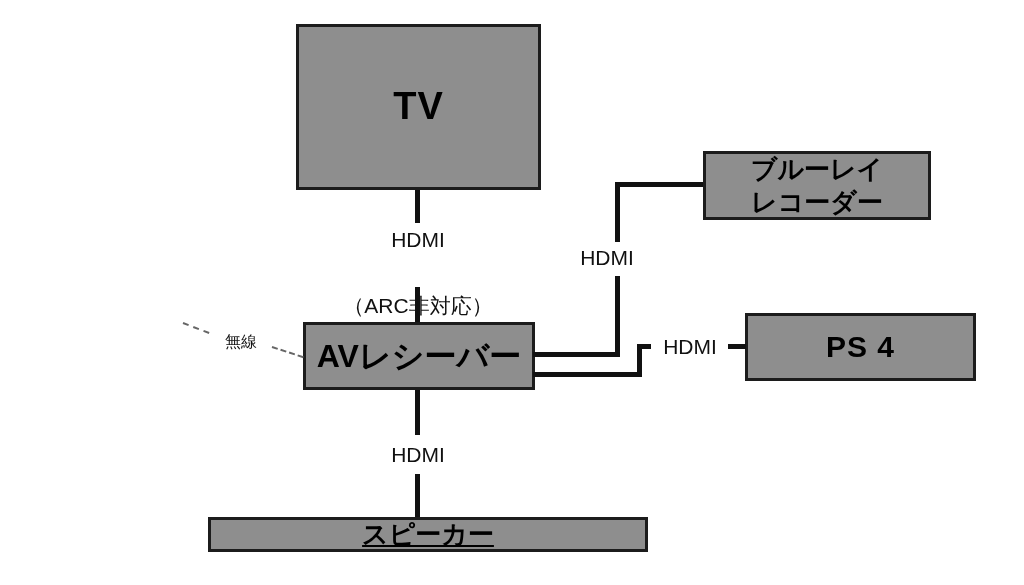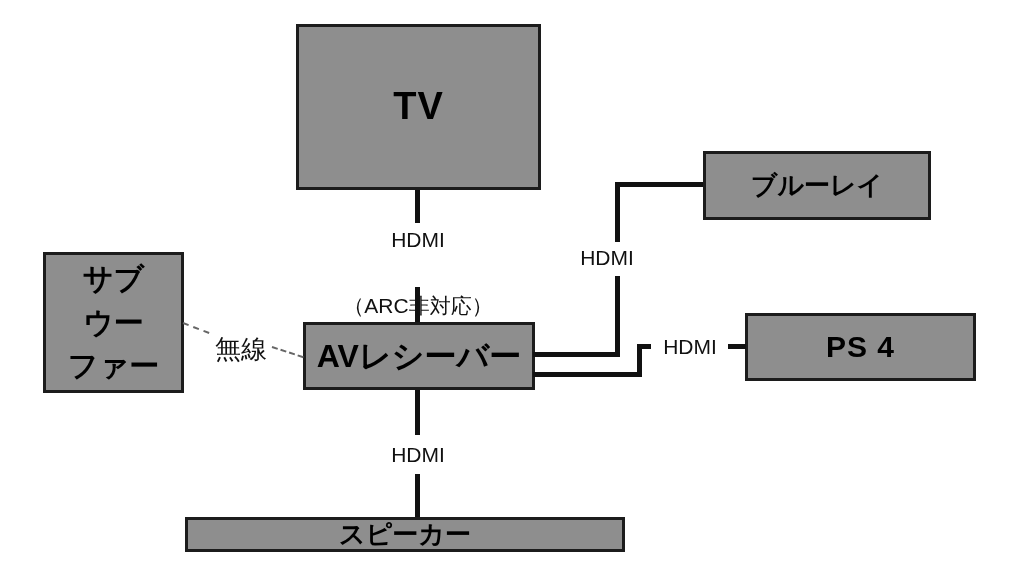--- a/index.html
+++ b/index.html
@@ -20,21 +20,21 @@
     text-align:center;
     font-weight:bold;
     color:var(--text,#000);
     line-height:1.25;
   }
   #node-tv{left:296px;top:24px;width:245px;height:166px;font-size:38px;letter-spacing:1px;}
   #node-bluray{left:703px;top:151px;width:228px;height:69px;font-size:26px;}
   #node-subwoofer{left:43px;top:252px;width:141px;height:141px;font-size:30px;line-height:1.45;}
   #node-avr{left:303px;top:322px;width:232px;height:68px;font-size:32px;}
   #node-ps4{left:745px;top:313px;width:231px;height:68px;font-size:30px;letter-spacing:1px;}
-  #node-speaker{left:185px;top:517px;width:440px;height:35px;font-size:26px;}
+  #node-speaker{left:208px;top:517px;width:440px;height:35px;font-size:26px;text-decoration:underline;}
 
   .line{position:absolute;background:var(--connector,#111111);}
   
   #line-tv-avr-upper{left:415px;top:190px;width:5px;height:33px;}
   #line-tv-avr-lower{left:415px;top:287px;width:5px;height:35px;}
   
   #line-avr-spk-upper{left:415px;top:390px;width:5px;height:45px;}
   #line-avr-spk-lower{left:415px;top:474px;width:5px;height:43px;}
   
   #line-bluray-h{left:615px;top:182px;width:88px;height:5px;}
@@ -62,40 +62,36 @@
     color:#111;
     text-align:center;
     white-space:nowrap;
     font-weight:normal;
   }
   #label-tv-hdmi{left:340px;top:228px;width:156px;}
   #label-tv-arc{left:325px;top:254px;width:186px;margin-top:38px;}
   #label-bluray-hdmi{left:570px;top:246px;width:74px;}
   #label-ps4-hdmi{left:655px;top:335px;width:70px;}
   #label-spk-hdmi{left:385px;top:443px;width:66px;}
-  #label-wireless{left:214px;top:332px;width:54px;font-size:26px;font-family:Liberation Serif, serif;}
+  #label-wireless{left:214px;top:332px;width:54px;font-size:16px;font-family:Liberation Serif, serif;}
 </style>
 </head>
 <body>
 
 <div id="canvas">
 
   <div class="node" id="node-tv">
     <span>TV</span>
   </div>
 
   <div class="node" id="node-bluray">
     <span>ブルーレイ</span>
+    <span>レコーダー</span>
   </div>
 
-  <div class="node" id="node-subwoofer">
-    <span>サブ</span>
-    <span>ウー</span>
-    <span>ファー</span>
-  </div>
 
   <div class="node" id="node-avr">
     <span>AVレシーバー</span>
   </div>
 
   <div class="node" id="node-ps4">
     <span>PS 4</span>
   </div>
 
   <div class="node" id="node-speaker">

